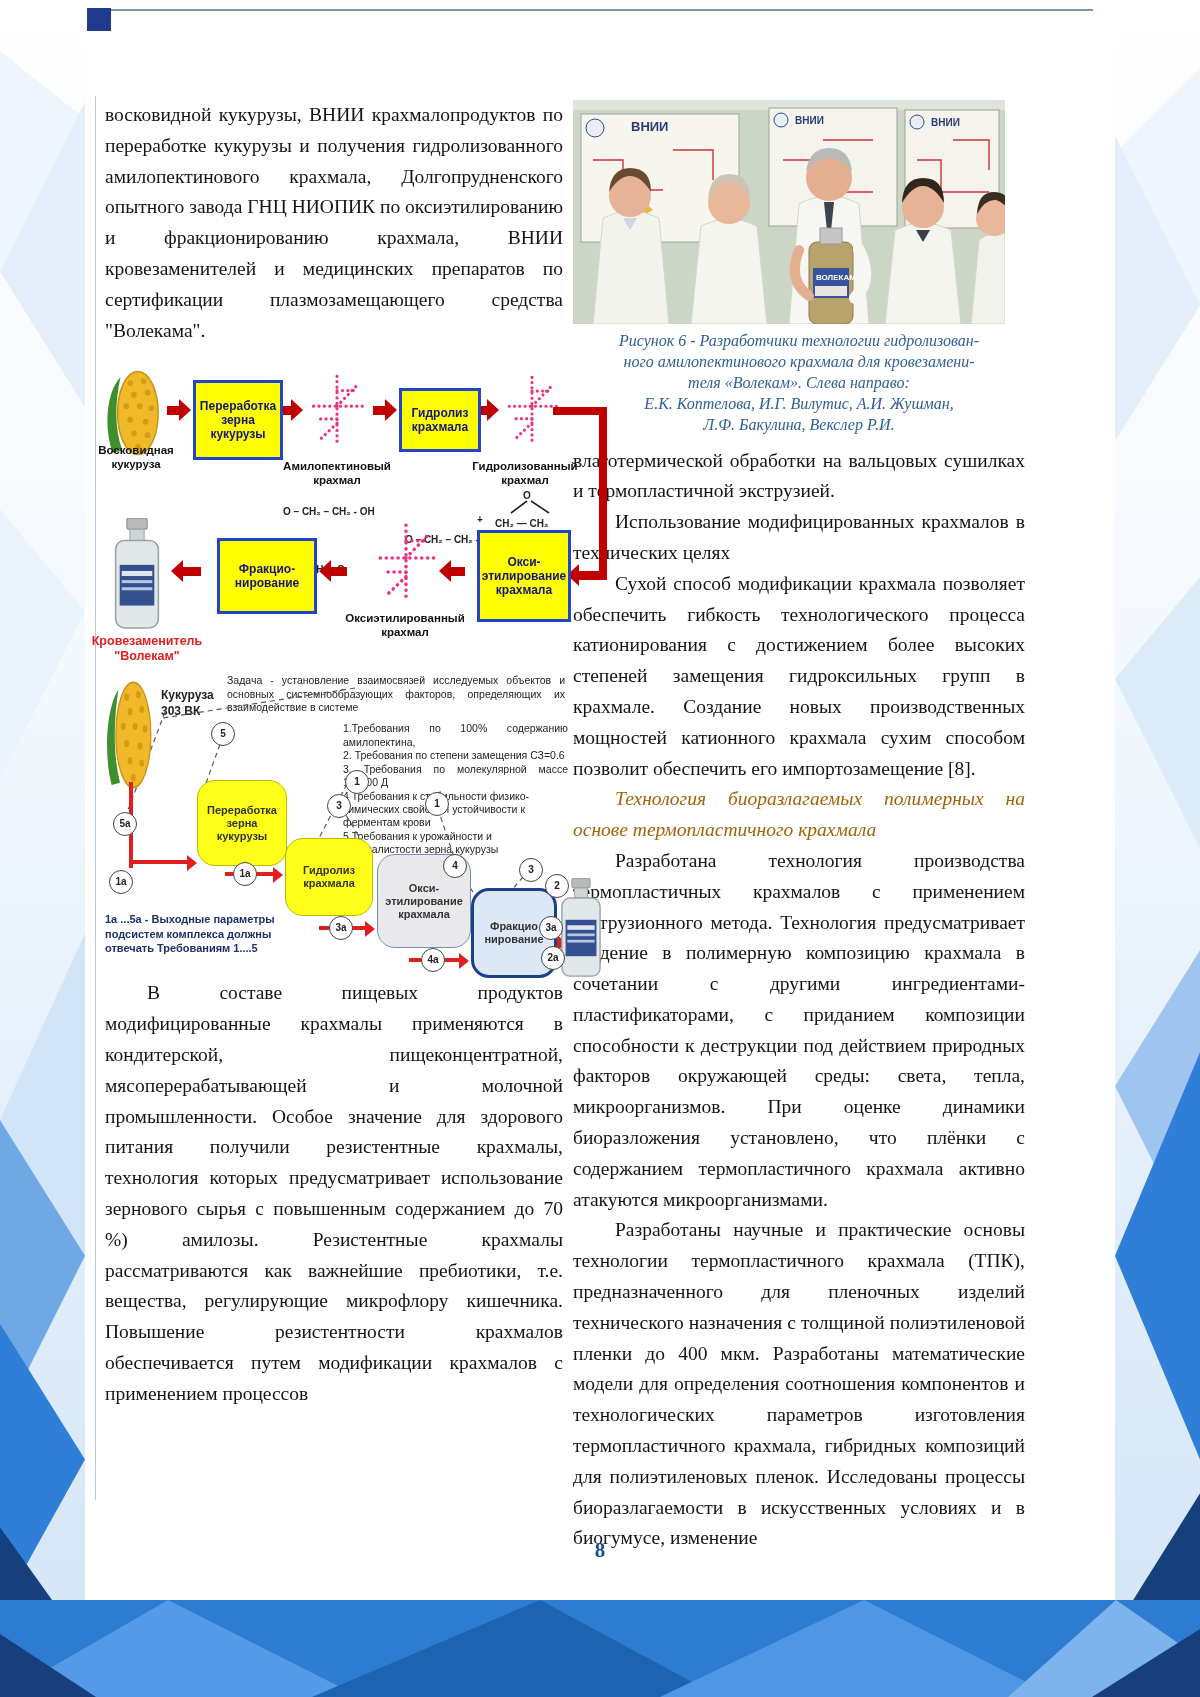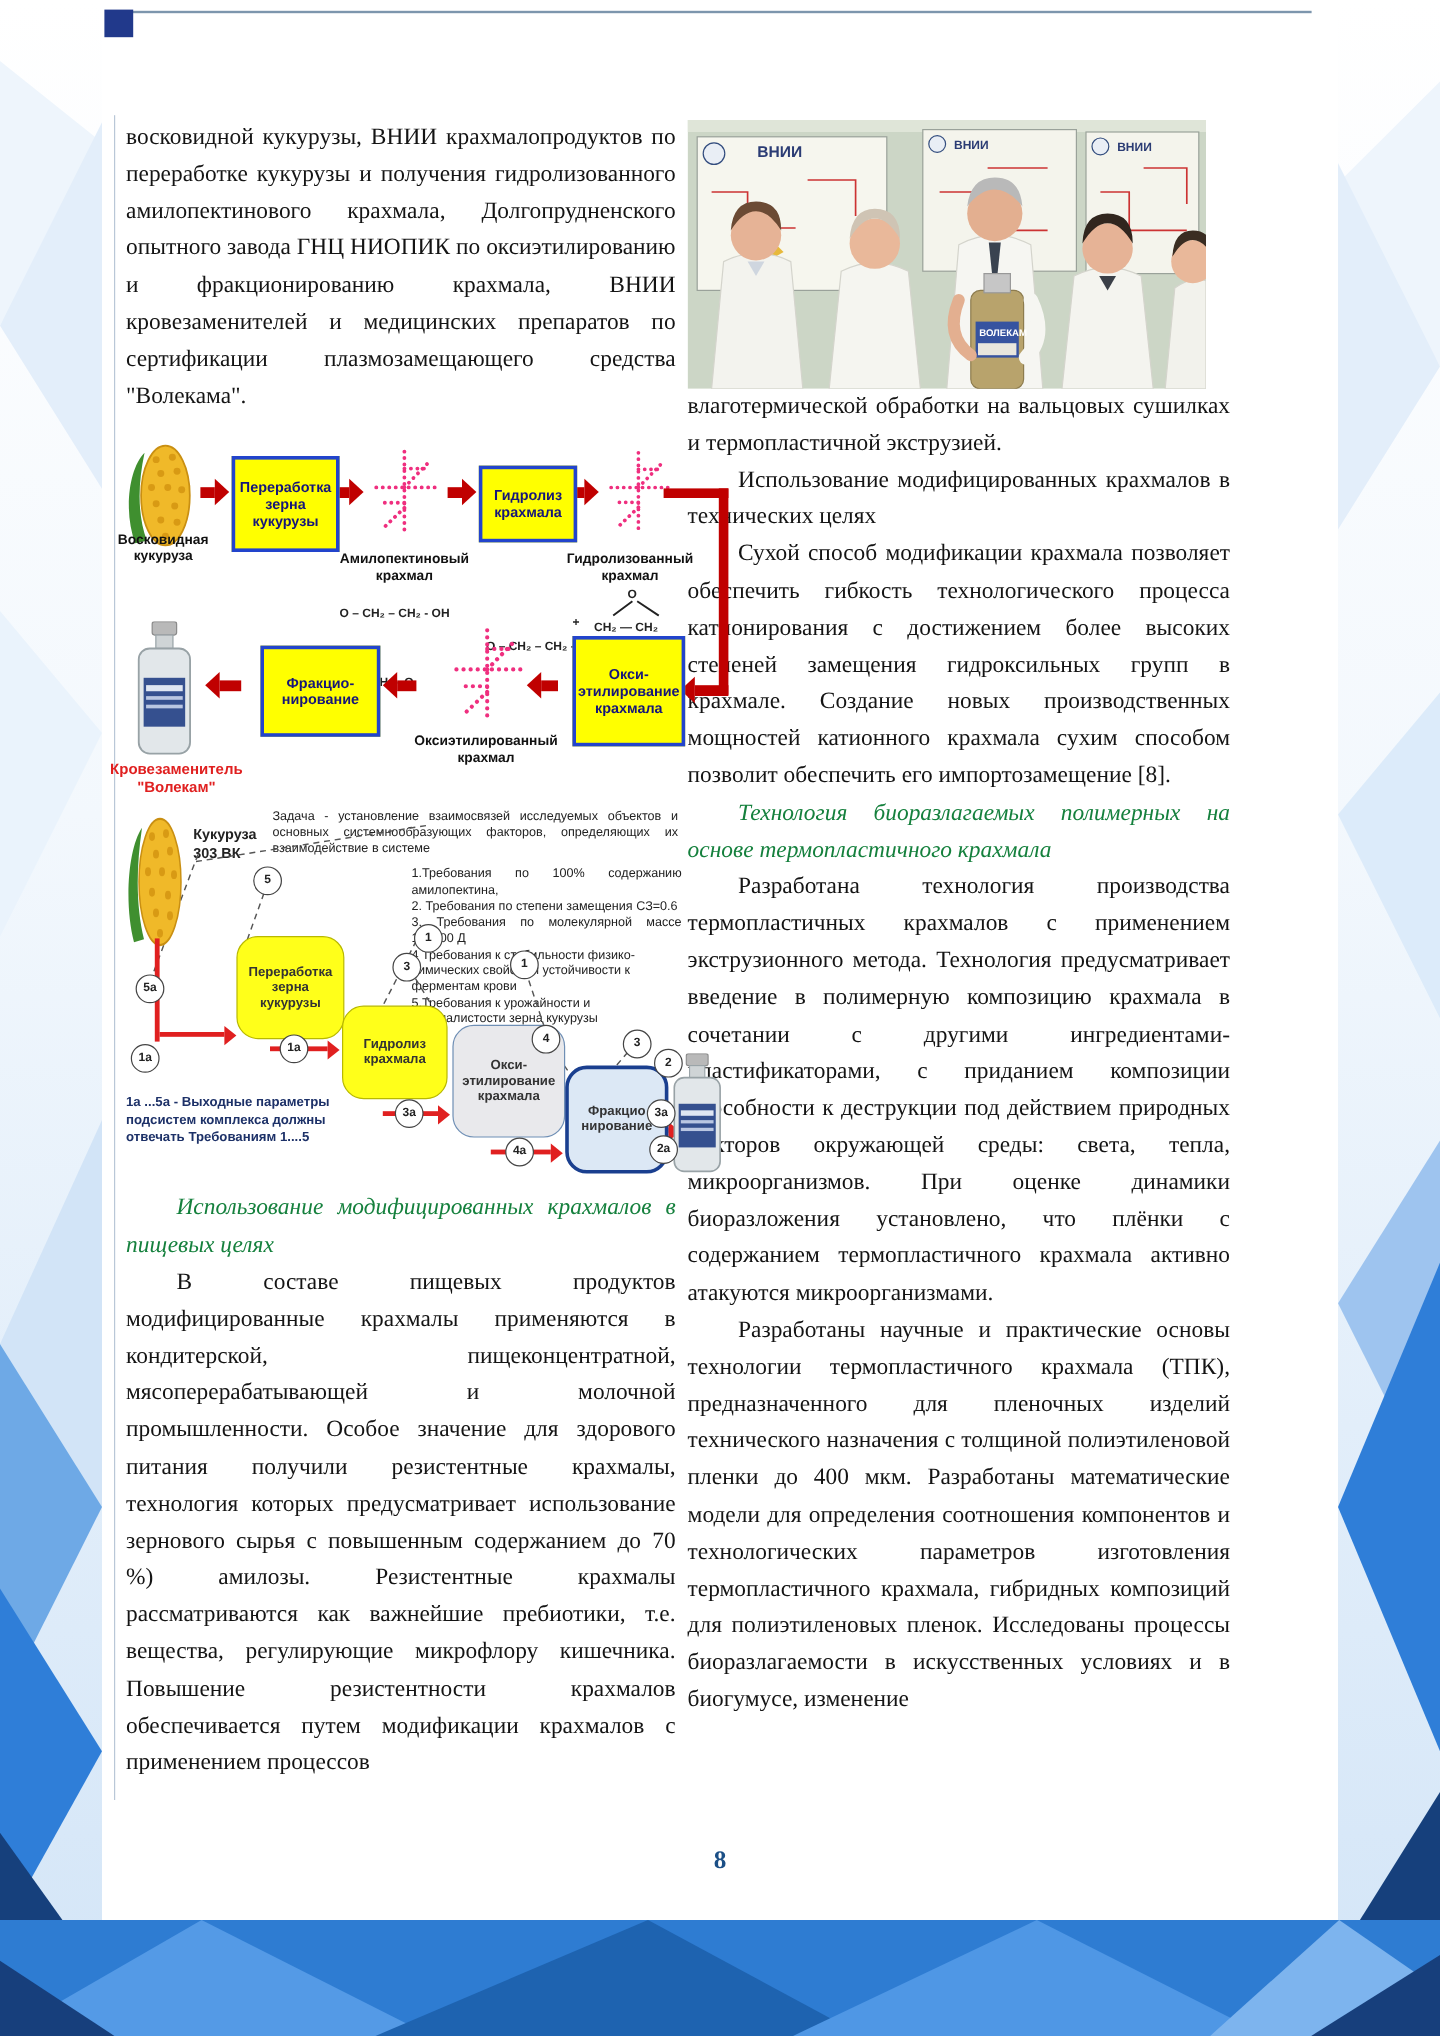--- a/index.html
+++ b/index.html
@@ -20,21 +20,21 @@
   .corner-square{position:absolute;left:2px;top:8px;width:24px;height:23px;background:#21398b;}
   .left-line{position:absolute;left:10px;top:96px;width:1px;height:1404px;background:#b9c7d7;}
   .journal-title{margin:0;padding-top:52px;text-align:center;font-size:20.5px;font-weight:bold;
     font-style:italic;color:#1d3168;letter-spacing:.2px;}
   .header-rule{height:0;border-top:2px solid #7d96ad;margin:9px 22px 0 22px;}
   .col{position:absolute;top:100px;font-size:19.5px;line-height:1.58;text-align:justify;}
   .col-left{left:20px;width:458px;}
   .col-right{left:488px;width:452px;}
   p.body-p{margin:0;}
   p.indent{text-indent:42px;}
-  .blue-it{color:#15803d;font-style:italic;font-family:Liberation Serif, serif;}
+  .blue-it{color:#a16207;font-style:italic;font-family:Liberation Serif, serif;}
   .fig-caption{color:#2d5e94;font-style:italic;text-align:center;font-size:16.5px;
     line-height:1.32;white-space:pre-line;margin:6px 0 10px 0;}
   .pre{white-space:pre-line;}
   
   .fig7{position:relative;width:460px;height:312px;margin-top:16px;}
   .ybox{position:absolute;background:#ffff00;border:3px solid #2244cc;display:flex;
     align-items:center;justify-content:center;text-align:center;font-weight:bold;
     font-size:12px;line-height:1.18;color:#15157a;white-space:pre-line;
     font-family:"Liberation Sans",sans-serif;z-index:3;}
   .arr{position:absolute;height:9px;background:#c00000;z-index:2;}
@@ -288,21 +288,20 @@
       <div class="circle" style="left:224px;top:238px">3а</div>
       <div class="circle" style="left:316px;top:270px">4а</div>
       <div class="circle" style="left:434px;top:238px">3а</div>
       <div class="circle" style="left:436px;top:268px">2а</div>
 
       <div class="note" style="left:0;top:234px;width:180px">1а ...5а - Выходные параметры
 подсистем комплекса должны
 отвечать Требованиям 1....5</div>
     </div>
 
-    <p class="body-p indent blue-it" style="margin-top:14px">Использование модифицированных крахмалов в пищевых целях</p>
     <p class="body-p indent">В составе пищевых продуктов модифицированные крахмалы применяются в кондитерской, пищеконцентратной, мясоперерабатывающей и молочной промышленности. Особое значение для здорового питания получили резистентные крахмалы, технология которых предусматривает использование зернового сырья с повышенным содержанием до 70 %) амилозы. Резистентные крахмалы рассматриваются как важнейшие пребиотики, т.е. вещества, регулирующие микрофлору кишечника. Повышение резистентности крахмалов обеспечивается путем модификации крахмалов с применением процессов</p>
   </div>
 
   <div class="col col-right">
 
     <svg width="432" height="224" viewBox="0 0 432 224" style="margin-left:0">
       <rect width="432" height="224" fill="#ccd6c6"></rect>
       <rect y="0" width="432" height="10" fill="#dfe5d8"></rect>
 
       <g stroke="#9aa29a" stroke-width="1">
@@ -350,20 +349,25 @@
         <path d="M312 224 L322 130 Q350 116 378 130 L388 224 Z" fill="#f4f4ef" stroke="#d4d4cc"></path>
         <circle cx="350" cy="107" r="21" fill="#e6b396"></circle>
         <path d="M329 103 Q330 78 350 78 Q371 78 371 103 Q361 86 350 86 Q339 86 329 103" fill="#31261e"></path>
         <path d="M343 130 L350 142 L357 130 Z" fill="#3a3f47"></path>
 
         <path d="M398 224 L406 140 Q420 130 432 134 L432 224 Z" fill="#f2f2ec" stroke="#d4d4cc"></path>
         <circle cx="421" cy="118" r="18" fill="#e9b89a"></circle>
         <path d="M404 114 Q405 92 421 92 Q438 92 438 114 Q430 100 421 100 Q412 100 404 114" fill="#3a2d22"></path>
       </g>
     </svg>
+    <div class="fig-caption" style="font-size:16px">Рисунок 6 - Разработчики технологии гидролизован-
+ного амилопектинового крахмала для кровезамени-
+теля «Волекам». Слева направо:
+Е.К. Коптелова, И.Г. Вилутис, А.И. Жушман,
+Л.Ф. Бакулина, Векслер Р.И.</div>
 
     <p class="body-p">влаготермической обработки на вальцовых сушилках и термопластичной экструзией.</p>
     <p class="body-p indent">Использование модифицированных крахмалов в технических целях</p>
     <p class="body-p indent">Сухой способ модификации крахмала позволяет обеспечить гибкость технологического процесса катионирования с достижением более высоких степеней замещения гидроксильных групп в крахмале. Создание новых производственных мощностей катионного крахмала сухим способом позволит обеспечить его импортозамещение [8].</p>
     <p class="body-p indent blue-it">Технология биоразлагаемых полимерных на основе термопластичного крахмала</p>
     <p class="body-p indent">Разработана технология производства термопластичных крахмалов с применением экструзионного метода. Технология предусматривает введение в полимерную композицию крахмала в сочетании с другими ингредиентами-пластификаторами, с приданием композиции способности к деструкции под действием природных факторов окружающей среды: света, тепла, микроорганизмов. При оценке динамики биоразложения установлено, что плёнки с содержанием термопластичного крахмала активно атакуются микроорганизмами.</p>
     <p class="body-p indent">Разработаны научные и практические основы технологии термопластичного крахмала (ТПК), предназначенного для пленочных изделий технического назначения с толщиной полиэтиленовой пленки до 400 мкм. Разработаны математические модели для определения соотношения компонентов и технологических параметров изготовления термопластичного крахмала, гибридных композиций для полиэтиленовых пленок. Исследованы процессы биоразлагаемости в искусственных условиях и в биогумусе, изменение</p>
   </div>
 
   <div class="page-num">8</div>

